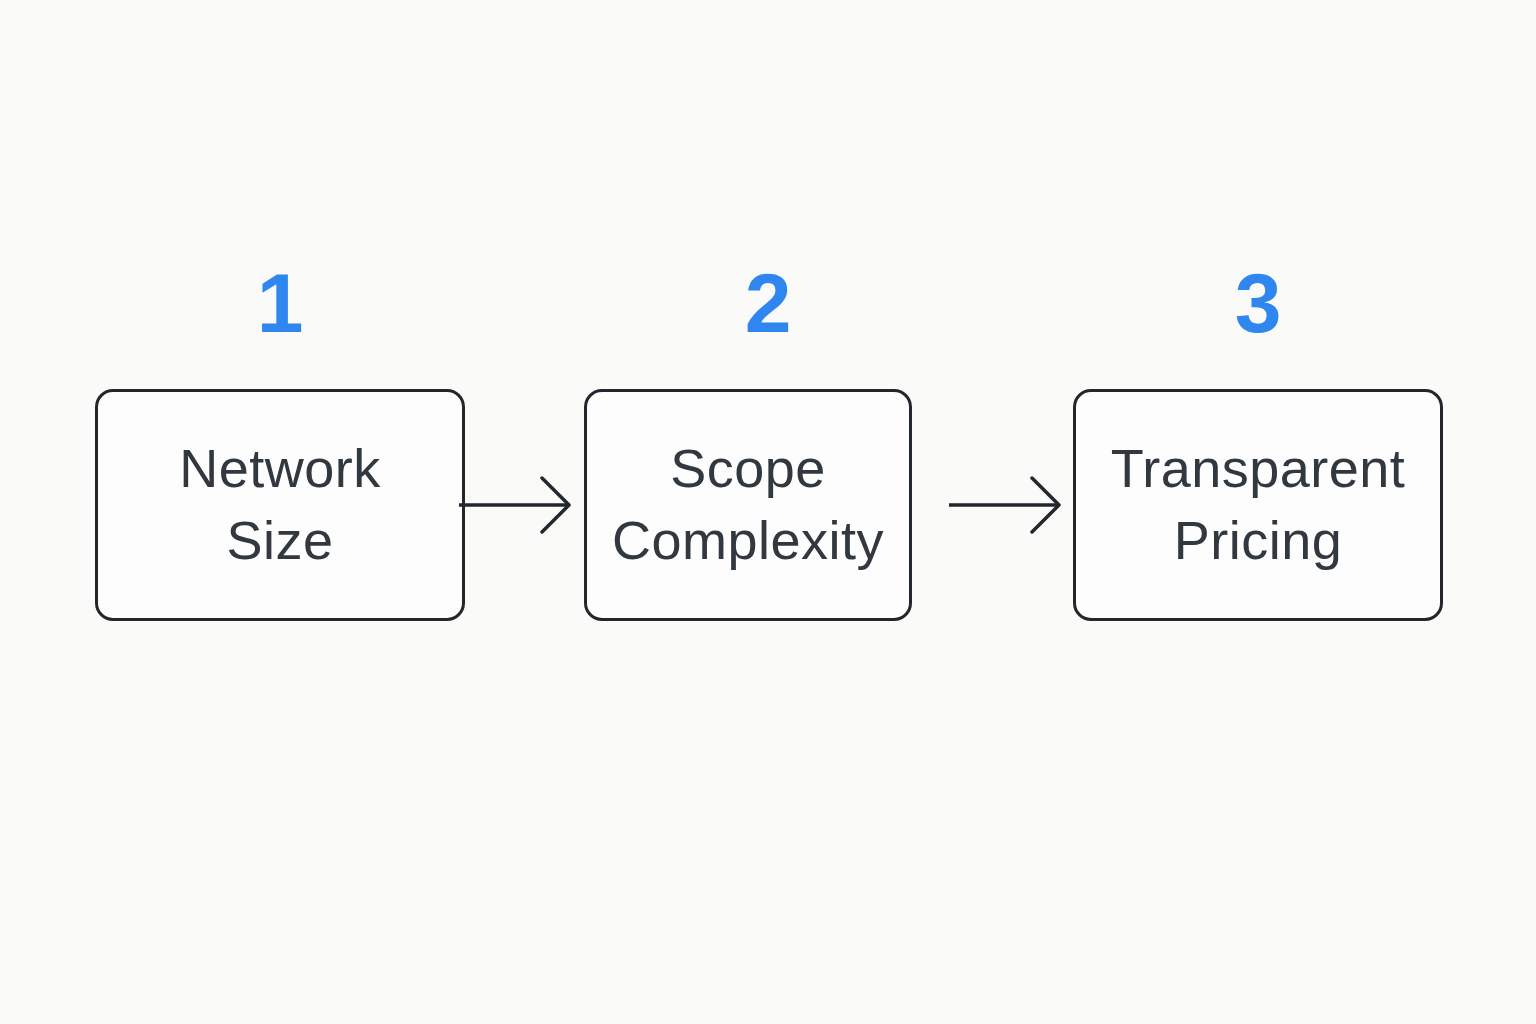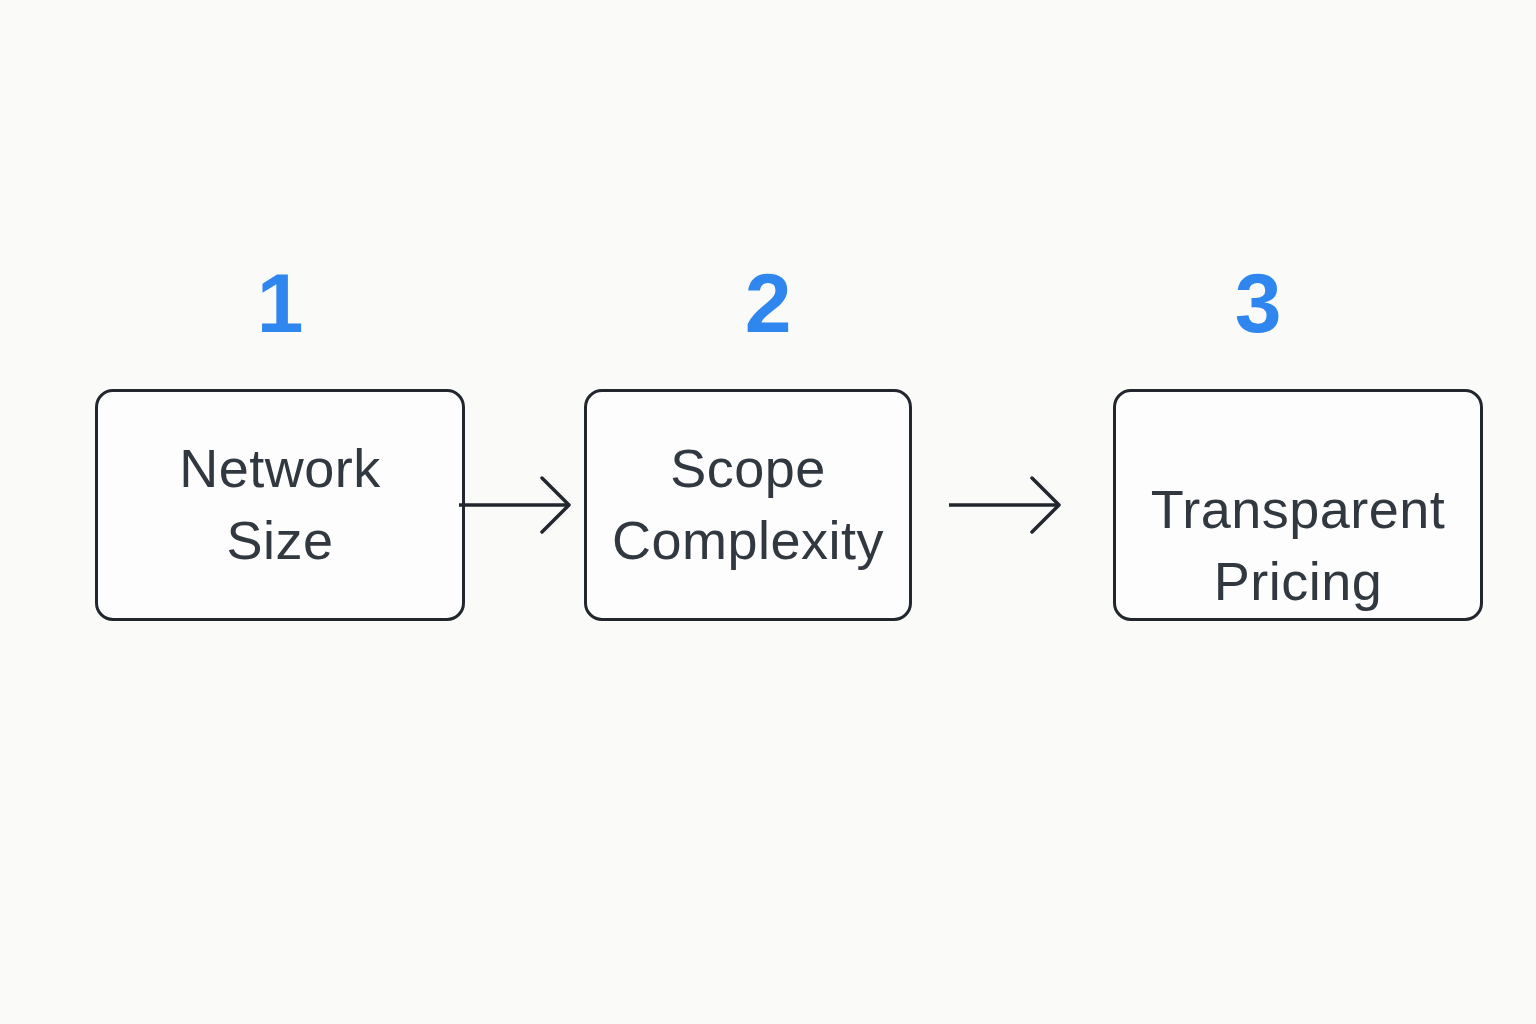--- a/index.html
+++ b/index.html
@@ -38,21 +38,21 @@
     box-sizing: border-box;
     background: #fdfdfd;
     border: 3px solid #22272e;
     border-radius: 18px;
     display: flex;
     align-items: center;
     justify-content: center;
   }
   .box1 { left: 95px;   width: 370px; }
   .box2 { left: 584px;  width: 328px; }
-  .box3 { left: 1113px; width: 370px; align-items: flex-end; }
+  .box3 { left: 1073px; width: 370px; }
   .box-label {
     max-width: 312px;
     text-align: center;
     font-size: 54px;
     font-weight: 500;
     line-height: 1.33;
     color: #31383f;
     letter-spacing: 0.5px;
   }
   .arrow {

